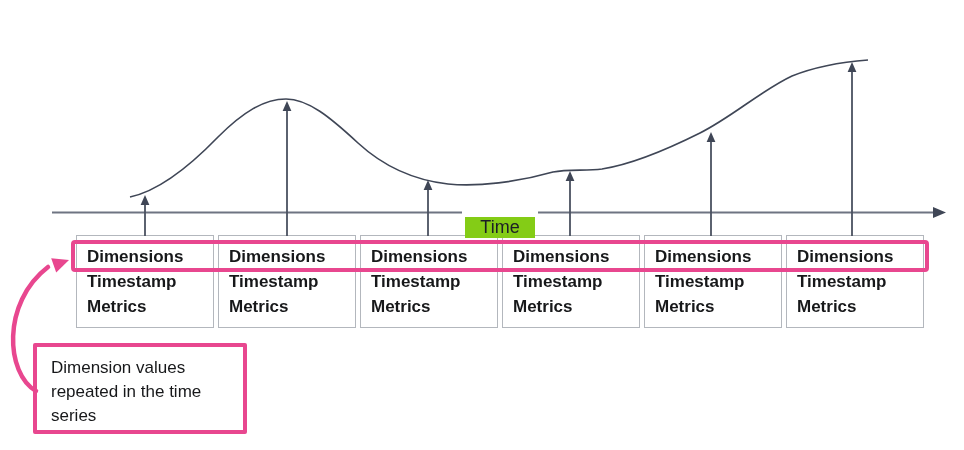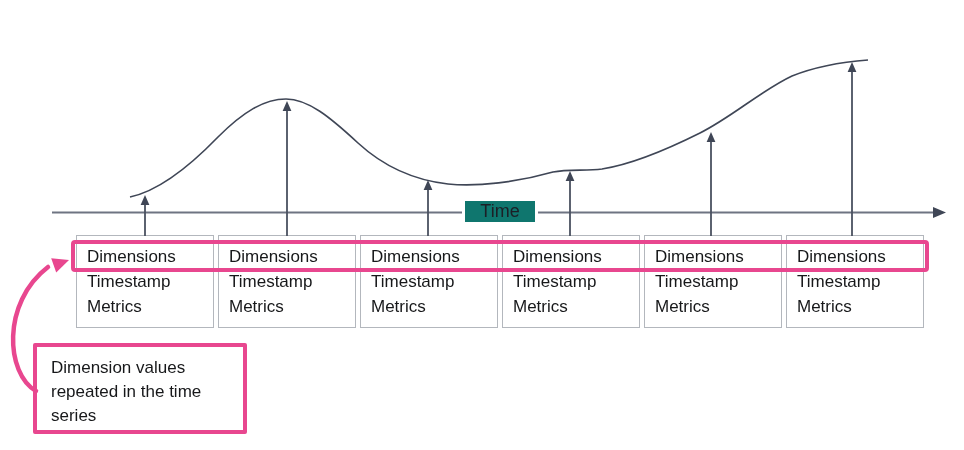--- a/index.html
+++ b/index.html
@@ -13,47 +13,48 @@
   }
   .diagram-svg {
     position: absolute;
     left: 0; top: 0;
     width: 964px; height: 450px;
     z-index: 3;
     pointer-events: none;
   }
   .axis-label {
     position: absolute;
-    left: 465px; top: 201px;
+    left: 465px; top: 217px;
     width: 70px;
     text-align: center;
     font-size: 18px;
     color: #1c1f26;
     z-index: 2;
-    background: #0f766e;
+    background: #84cc16;
   }
   .record-boxes {
     position: absolute;
     left: 76px; top: 235px;
     width: 848px;
     display: flex;
     gap: 4px;
     z-index: 1;
   }
   .record-box {
     box-sizing: border-box;
     width: 138px;
     height: 93px;
     border: 1px solid #b3b7bd;
     background: #ffffff;
     padding: 8px 0 0 10px;
     font-size: 17px;
     line-height: 25px;
     color: #17181a;
     white-space: nowrap;
+    font-weight: bold;
   }
   .record-box .row { display: block; }
   .highlight-band {
     position: absolute;
     left: 71px; top: 240px;
     width: 858px; height: 32px;
     box-sizing: border-box;
     border: 4px solid #e8478f;
     border-radius: 4px;
     background: transparent;

